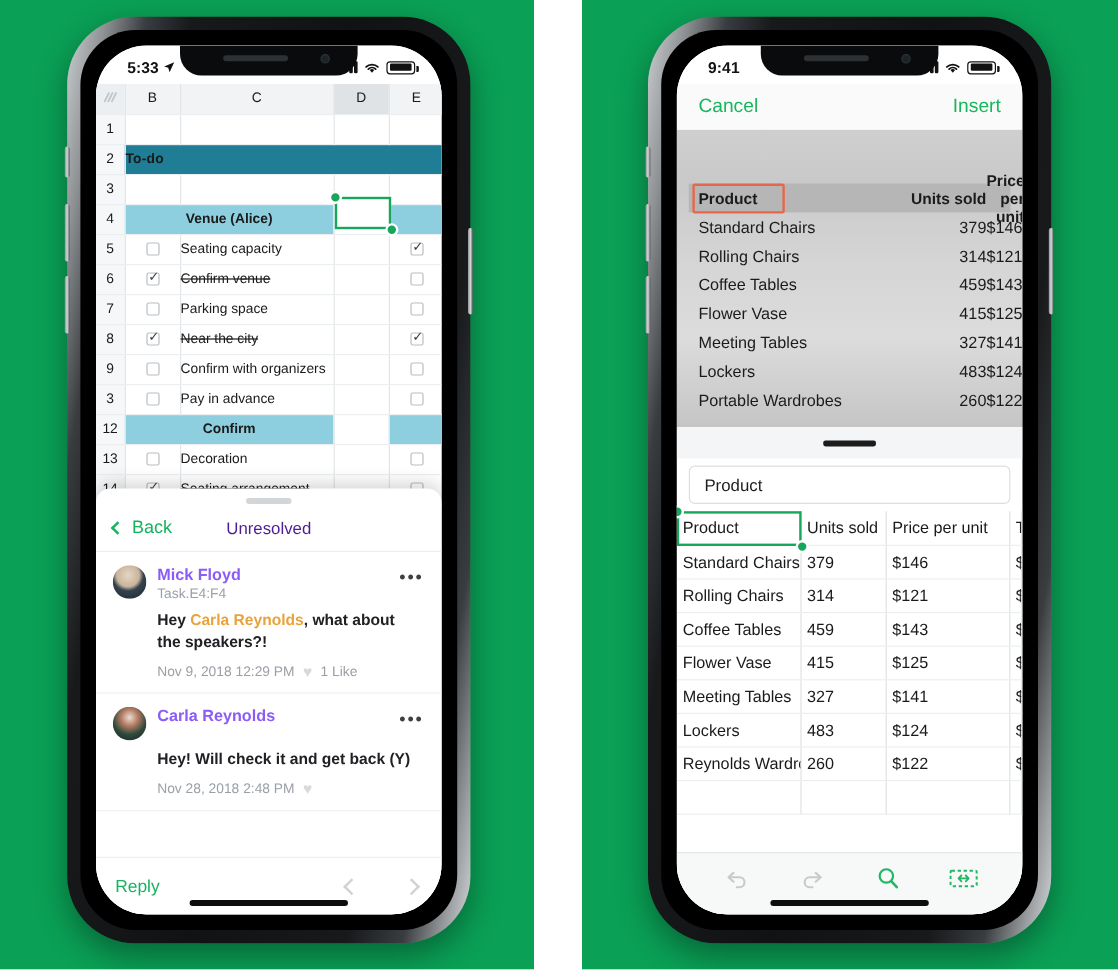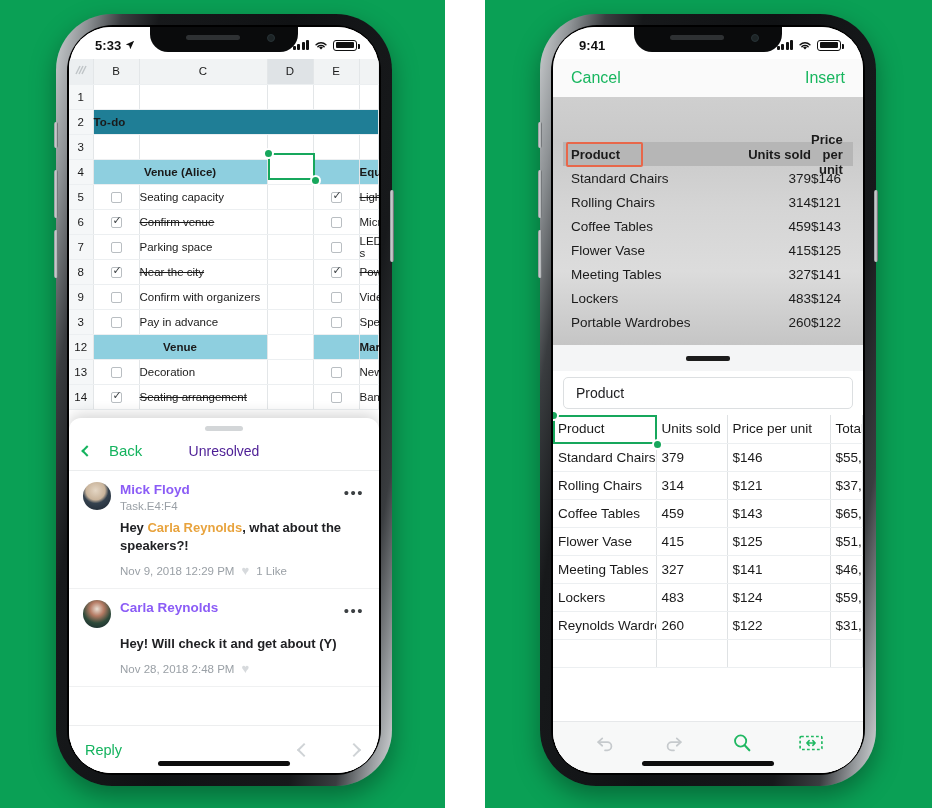--- a/index.html
+++ b/index.html
@@ -24,21 +24,21 @@
     position: absolute;
     border-radius: 56px;
     background: linear-gradient(100deg,#cfd2d4 0%,#8d9194 7%,#3a3d40 14%,#17191b 22%,#101214 50%,#17191b 78%,#3a3d40 88%,#9a9ea1 95%,#d8dadc 100%);
     padding: 11px;
     box-shadow: 0 10px 26px rgba(0,0,0,0.35);
   }
   .phone-inner {
     width: 100%; height: 100%;
     border-radius: 46px;
     background: #000;
-    padding: 2px;
+    padding: 13px;
     position: relative;
   }
   .screen {
     width: 100%; height: 100%;
     border-radius: 42px;
     background: #fff;
     overflow: hidden;
     position: relative;
   }
   .notch {
@@ -115,21 +115,21 @@
 
   
   .comments {
     position:absolute; left:0; right:0; bottom:0; height:355px;
     background:#fff; border-top-left-radius:12px; border-top-right-radius:12px;
     box-shadow: 0 -4px 14px rgba(0,0,0,0.16);
     z-index: 20; display:flex; flex-direction:column;
   }
   .grabber { width:38px; height:5px; border-radius:3px; background:#d3d6d8; margin:8px auto 0; }
   .cm-head { height:40px; display:flex; align-items:center; justify-content:center; position:relative; border-bottom:1px solid #ebedee; }
-  .cm-back { position:absolute; left:14px; display:flex; align-items:center; gap:16px; color:#14b35e; font-size:15px; }
+  .cm-back { position:absolute; left:14px; display:flex; align-items:center; gap:6px; color:#14b35e; font-size:15px; }
   .chev-l { width:8px; height:8px; border-left:2px solid #14b35e; border-bottom:2px solid #14b35e; transform:rotate(45deg); display:inline-block; margin-right:2px; }
   .cm-title { font-size:14px; color:#4c1d95; }
   .cm-list { flex:1; overflow:hidden; }
   .cm-item { padding:11px 16px 10px 14px; border-bottom:1px solid #f0f1f2; position:relative; }
   .cm-row { display:flex; align-items:flex-start; gap:9px; }
   .avatar { width:28px; height:28px; border-radius:50%; flex:0 0 28px; overflow:hidden; }
   .av1i { background: radial-gradient(circle at 45% 30%, #e4d6c4 0%, #c9b49b 38%, #35424f 52%, #1b242e 100%); width:100%;height:100%; }
   .av2i { background: radial-gradient(circle at 50% 32%, #e9dfd3 0%, #b47a63 30%, #2e4a3a 60%, #14212a 100%); width:100%;height:100%; }
   .cm-name { font-size:13.5px; font-weight:bold; color:#8b5cf6; line-height:1.25; }
   .cm-ref { font-size:11.5px; color:#9aa0a6; margin-top:1px; }
@@ -320,21 +320,21 @@
               <td class="chkcell"><span class="chk"></span></td>
               <td class="cellpad">Pay in advance</td>
               <td></td>
               <td class="chkcell"><span class="chk"></span></td>
               <td class="cellpad">Speak</td>
             </tr>
 
 
             <tr>
               <td class="rowhdr">12</td>
-              <td class="section-band" colspan="2">Venue</td>
+              <td class="section-band" colspan="2">Confirm</td>
               <td style="background:#fff"></td>
               <td class="section-band"></td>
               <td class="section-band">Mark</td>
             </tr>
 
             <tr>
               <td class="rowhdr">13</td>
               <td class="chkcell"><span class="chk"></span></td>
               <td class="cellpad">Decoration</td>
               <td></td>
@@ -392,21 +392,21 @@
           <div class="cm-item">
             <div class="dots">•••</div>
             <div class="cm-row">
               <div class="avatar">
                   <div class="av2i"></div>
                 </div>
               <div>
                 <div class="cm-name">Carla Reynolds</div>
               </div>
             </div>
-            <div class="cm-body">Hey! Will check it and get about (Y)</div>
+            <div class="cm-body">Hey! Will check it and get back (Y)</div>
             <div class="cm-meta">
               <span>Nov 28, 2018 2:48 PM</span>
               <span class="heart">♥</span>
             </div>
           </div>
         </div>
 
         <div class="cm-foot">
           <span class="reply">Reply</span>
           <span class="navarrows">

